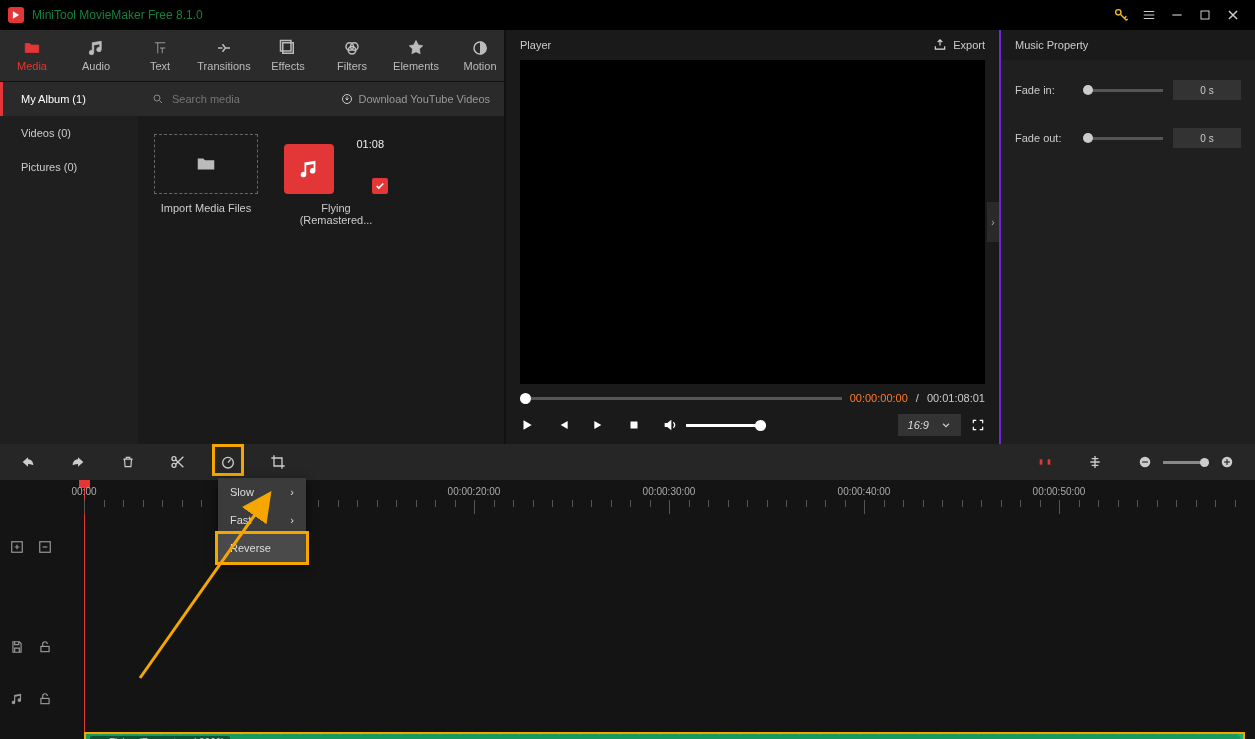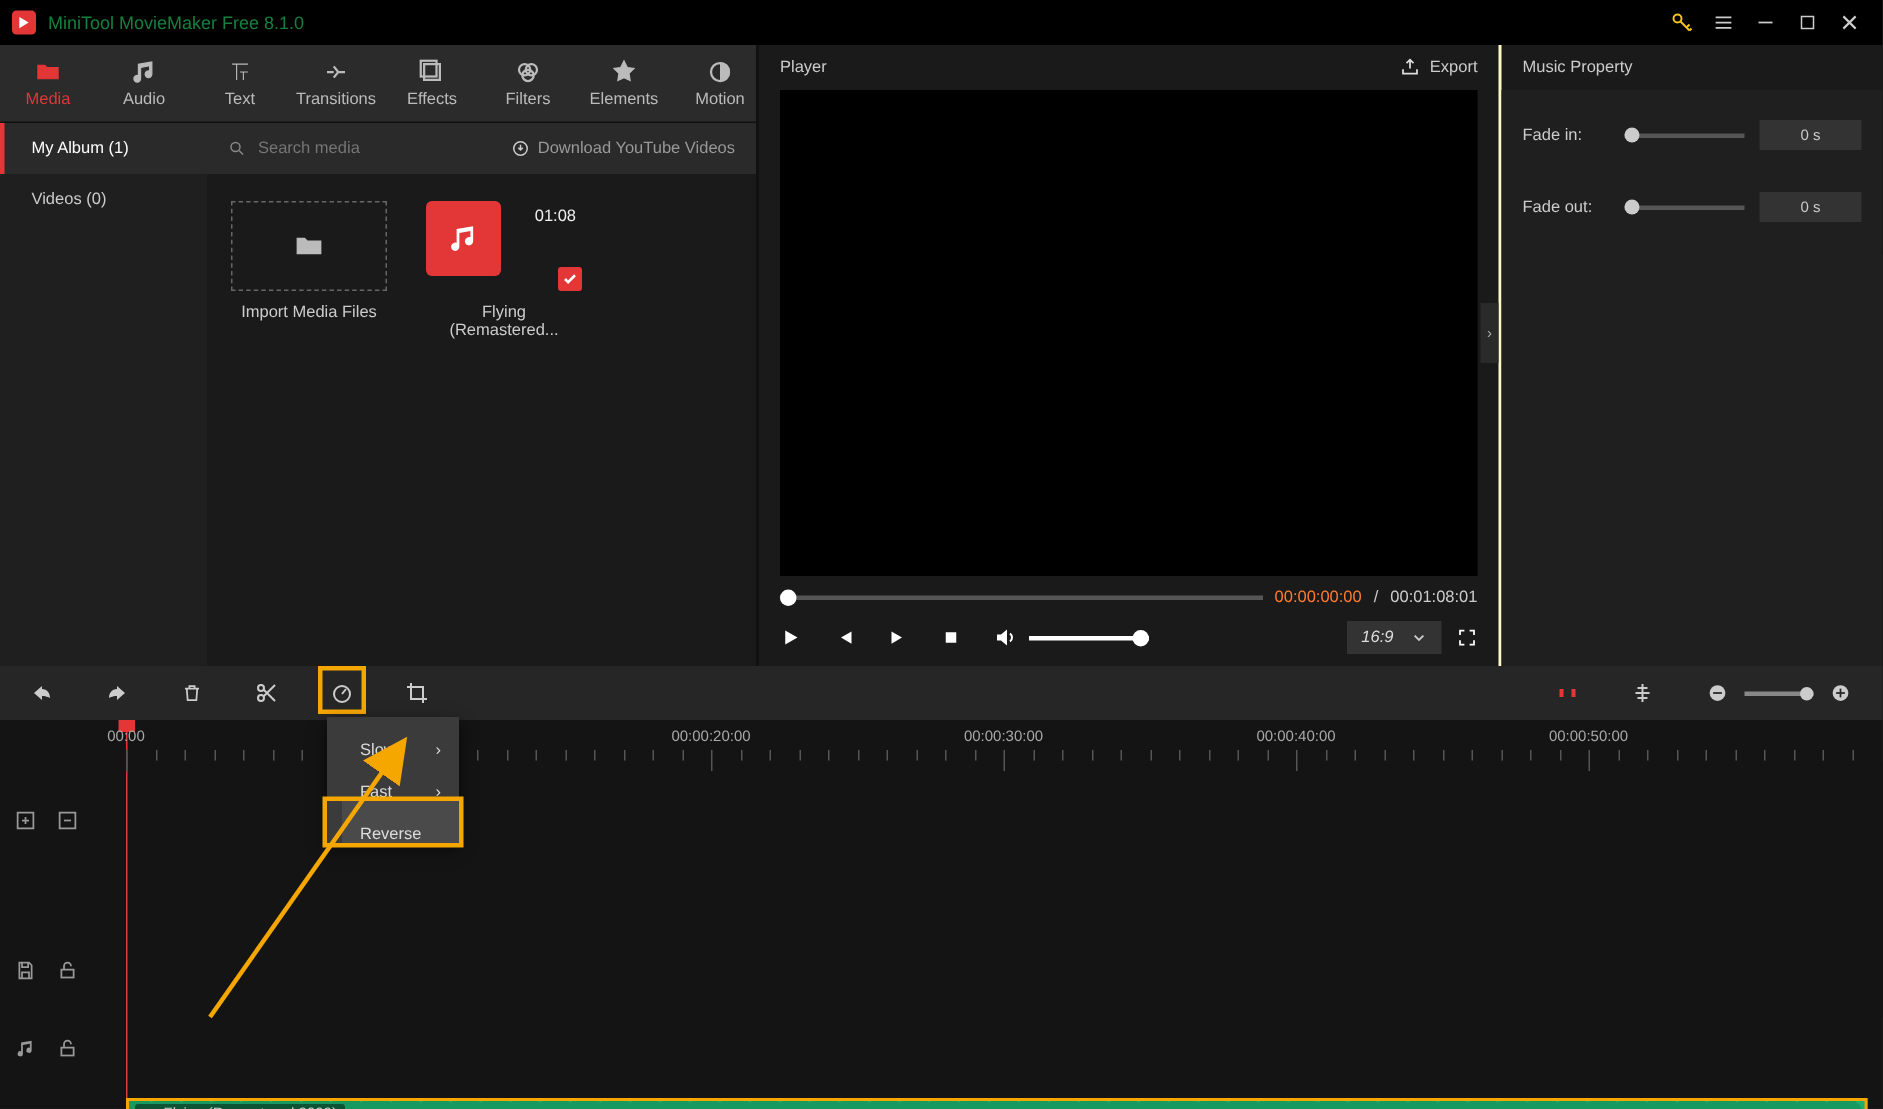--- a/index.html
+++ b/index.html
@@ -9,42 +9,42 @@
 
 .titlebar { height: 30px; background: #000; display: flex; align-items: center; padding: 0 8px; }
 .titlebar .logo { width: 16px; height: 16px; background: #e33737; border-radius: 3px; display: flex; align-items: center; justify-content: center; margin-right: 8px; }
 .titlebar .title { font-size: 12px; color: #15803d; flex: 1; }
 .titlebar .tctl { width: 28px; height: 28px; display: flex; align-items: center; justify-content: center; cursor: pointer; }
 .key { color: #f4c020; }
 
 
 .upper { height: 414px; display: flex; background: #1a1a1a; }
 .panel-left { width: 506px; display: flex; flex-direction: column; border-right: 2px solid #111; }
-.panel-mid  { flex: 1; display: flex; flex-direction: column; border-right: 2px solid #fef9c3; }
+.panel-mid  { flex: 1; display: flex; flex-direction: column; border-right: 2px solid #6d28d9; }
 .panel-right{ width: 254px; display: flex; flex-direction: column; }
 
 
 .tooltabs { height: 52px; display: flex; align-items: stretch; background: #2b2b2b; border-bottom: 1px solid #111; }
 .tooltab { flex: none; width: 64px; display: flex; flex-direction: column; align-items: center; justify-content: center; gap: 3px; font-size: 11px; color: #bbb; cursor: pointer; }
 .tooltab.active { color: #e33737; }
 .tooltab svg { width: 18px; height: 18px; }
 
 
 .leftbody { flex: 1; display: flex; }
 .sidebar { width: 138px; background: #1f1f1f; }
 .sbitem { height: 34px; padding-left: 18px; display: flex; align-items: center; font-size: 11px; color: #ccc; cursor: pointer; border-left: 3px solid transparent; }
 .sbitem.active { border-left-color: #e33737; background: #2a2a2a; color: #fff; }
 .mediacol { flex: 1; display: flex; flex-direction: column; }
 .searchrow { height: 34px; background: #2a2a2a; display: flex; align-items: center; padding: 0 14px; gap: 8px; font-size: 11px; color: #999; }
 .searchrow input { flex: 1; background: transparent; border: none; outline: none; color: #ccc; font-size: 11px; }
 .searchrow .dl { margin-left: auto; display: flex; gap: 6px; cursor: pointer; }
 .mediagrid { flex: 1; padding: 18px 16px; display: flex; gap: 26px; align-items: flex-start; }
 .mitem { width: 104px; display: flex; flex-direction: column; align-items: center; gap: 8px; font-size: 11px; color: #ccc; text-align: center; }
 .importbox { width: 104px; height: 60px; border: 1px dashed #666; display: flex; align-items: center; justify-content: center; cursor: pointer; }
-.audiobox { width: 104px; height: 60px; position: relative; display: flex; align-items: flex-start; }
+.audiobox { width: 104px; height: 60px; position: relative; display: flex; align-items: flex-end; }
 .audioth { width: 50px; height: 50px; background: #e33737; border-radius: 4px; display: flex; align-items: center; justify-content: center; }
 .audiodur { position: absolute; top: 4px; right: 4px; font-size: 11px; color: #eee; }
 .audiochk { position: absolute; bottom: 0; right: 0; width: 16px; height: 16px; background: #e33737; border-radius: 2px; display: flex; align-items: center; justify-content: center; }
 
 
 .playerhdr { height: 30px; display: flex; align-items: center; padding: 0 14px; font-size: 11px; }
 .playerhdr .exp { margin-left: auto; display: flex; align-items: center; gap: 6px; cursor: pointer; }
 .viewport { flex: 1; margin: 0 14px 6px 14px; background: #000; position: relative; }
 .collapse-handle { position: absolute; right: -14px; top: 50%; transform: translateY(-50%); width: 12px; height: 40px; background: #2a2a2a; color: #aaa; display: flex; align-items: center; justify-content: center; font-size: 10px; cursor: pointer; }
 .progressrow { height: 16px; display: flex; align-items: center; padding: 0 14px; gap: 8px; font-size: 11px; }
@@ -89,21 +89,21 @@
 .trackrow { height: 50px; position: relative; }
 .trackrow.audio { margin-top: 44px; }
 .clip { position: absolute; left: 84px; right: 10px; top: 4px; bottom: 4px; border: 2px solid #f5a700; background: #1fae6d; overflow: hidden; }
 .clip .cliphdr { position: absolute; left: 4px; top: 2px; background: rgba(0,0,0,0.45); padding: 1px 5px; font-size: 10px; display: flex; align-items: center; gap: 4px; border-radius: 2px; z-index: 2; }
 .wave { position: absolute; inset: 0; }
 .playhead { position: absolute; top: 0; bottom: -300px; width: 1px; background: #e33737; }
 .playhead::before { content: ""; position: absolute; left: -5px; top: 0; width: 11px; height: 8px; background: #e33737; }
 
 
 .ctxmenu { position: absolute; left: 218px; top: 478px; width: 88px; background: #3b3b3b; z-index: 40; box-shadow: 0 4px 10px rgba(0,0,0,0.6); }
-.ctxitem { height: 28px; display: flex; align-items: flex-end; padding: 0 12px; font-size: 11px; color: #ddd; cursor: pointer; justify-content: space-between; margin-left: 10px; }
+.ctxitem { height: 28px; display: flex; align-items: center; padding: 0 12px; font-size: 11px; color: #ddd; cursor: pointer; justify-content: space-between; }
 .ctxhl { position: absolute; left: -3px; right: -3px; bottom: -3px; height: 34px; border: 3px solid #f5a700; pointer-events: none; }
 
 
 .anno-arrow { position: absolute; left: 90px; top: 458px; width: 200px; height: 230px; z-index: 50; pointer-events: none; }
 
 </style>
 </head>
 <body>
 
 <div class="titlebar">
@@ -195,20 +195,21 @@
             <circle cx="12" cy="12" r="8" fill="none" stroke-width="2"></circle>
             <path d="M12 4a8 8 0 010 16" stroke-width="2"></path>
           </svg>
           <span>Motion</span>
         </div>
       </div>
     <div class="leftbody">
       <div class="sidebar" id="sidebar">
           <div class="sbitem active">My Album (1)</div>
           <div class="sbitem">Videos (0)</div>
+          <div class="sbitem">Pictures (0)</div>
         </div>
       <div class="mediacol">
         <div class="searchrow">
           <span>
             <svg width="12" height="12" viewBox="0 0 24 24" fill="none" stroke="#888" stroke-width="2">
                 <circle cx="10" cy="10" r="6"></circle>
                 <path d="M20 20l-5-5"></path>
               </svg>
           </span>
           <input placeholder="Search media" style="">

